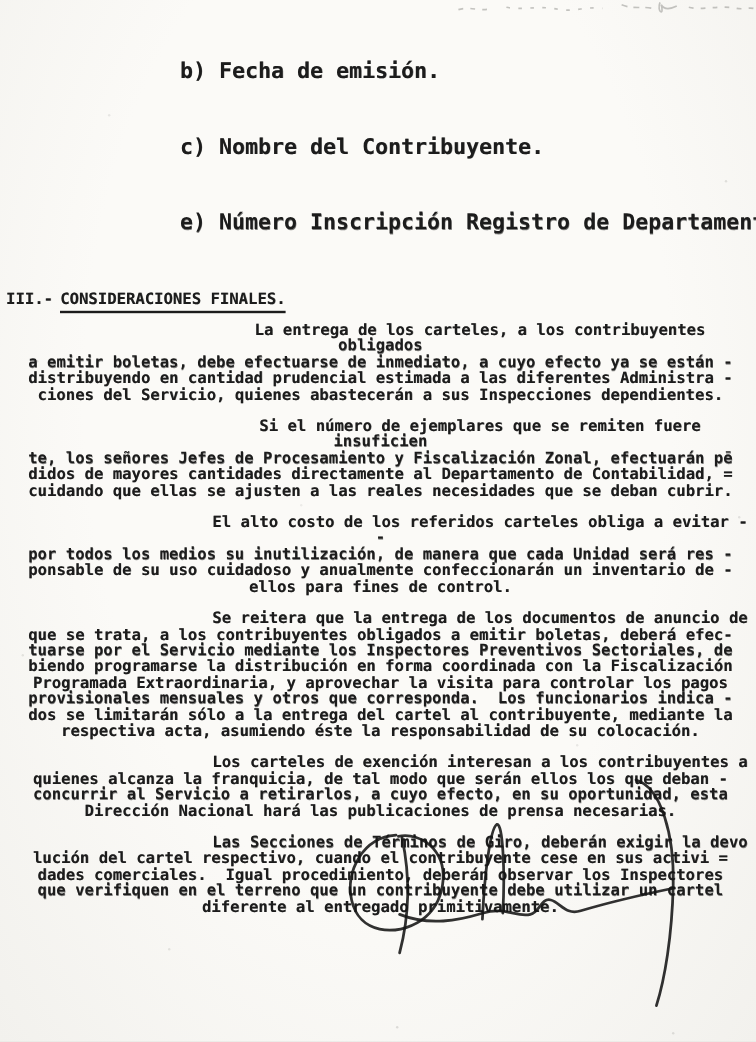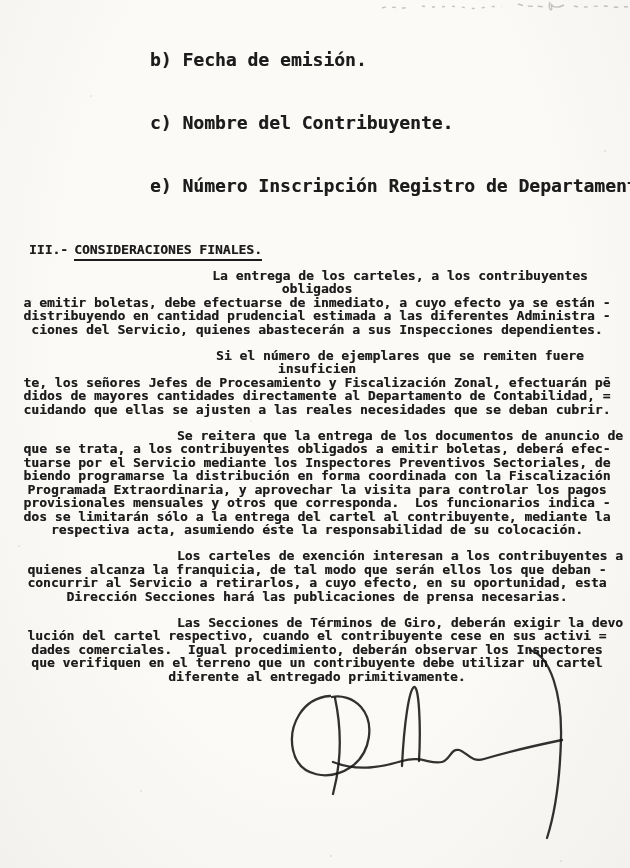--- a/index.html
+++ b/index.html
@@ -23,21 +23,21 @@
     font-size:18px;
     line-height:21px;
     white-space:pre;
   }
   .heading {
     margin-left:5px;
     margin-top:4px;
     font-size:13px;
     line-height:16px;
   }
-  .heading .sec-num { margin-right:6px;margin-left:24px; }
+  .heading .sec-num { margin-right:6px; }
   .underline2 {
     display:inline-block;
     border-bottom:2px solid #1c1c1c;
     padding-bottom:1px;
     text-align:center;
   }
   .body-text {
     margin-left:8px;
     margin-top:8px;
     width:618px;
@@ -116,32 +116,36 @@
 
   <div class="body-text">
     <p class="para">La entrega de los carteles, a los contribuyentes obligados
 a emitir boletas, debe efectuarse de inmediato, a cuyo efecto ya se están -
 distribuyendo en cantidad prudencial estimada a las diferentes Administra -
 ciones del Servicio, quienes abastecerán a sus Inspecciones dependientes.</p>
     <p class="para">Si el número de ejemplares que se remiten fuere insuficien
 te, los señores Jefes de Procesamiento y Fiscalización Zonal, efectuarán pē
 didos de mayores cantidades directamente al Departamento de Contabilidad, =
 cuidando que ellas se ajusten a las reales necesidades que se deban cubrir.</p>
+    <p class="para">El alto costo de los referidos carteles obliga a evitar --
+por todos los medios su inutilización, de manera que cada Unidad será res -
+ponsable de su uso cuidadoso y anualmente confeccionarán un inventario de -
+ellos para fines de control.</p>
     <p class="para">Se reitera que la entrega de los documentos de anuncio de
 que se trata, a los contribuyentes obligados a emitir boletas, deberá efec-
 tuarse por el Servicio mediante los Inspectores Preventivos Sectoriales, de
 biendo programarse la distribución en forma coordinada con la Fiscalización
 Programada Extraordinaria, y aprovechar la visita para controlar los pagos
 provisionales mensuales y otros que corresponda.  Los funcionarios indica -
 dos se limitarán sólo a la entrega del cartel al contribuyente, mediante la
 respectiva acta, asumiendo éste la responsabilidad de su colocación.</p>
     <p class="para">Los carteles de exención interesan a los contribuyentes a
 quienes alcanza la franquicia, de tal modo que serán ellos los que deban -
 concurrir al Servicio a retirarlos, a cuyo efecto, en su oportunidad, esta
-Dirección Secciones hará las publicaciones de prensa necesarias.</p>
+Dirección Nacional hará las publicaciones de prensa necesarias.</p>
     <p class="para">Las Secciones de Términos de Giro, deberán exigir la devo
 lución del cartel respectivo, cuando el contribuyente cese en sus activi =
 dades comerciales.  Igual procedimiento, deberán observar los Inspectores
 que verifiquen en el terreno que un contribuyente debe utilizar un cartel
 diferente al entregado primitivamente.</p>
 
   </div>
 
   <svg class="flourish" viewBox="0 0 310 235">
     <path d="M60,68 C 32,70 18,98 23,122 C 29,150 60,153 81,139 C 101,125 105,95 91,79 C 83,70 71,67 62,69"></path>

